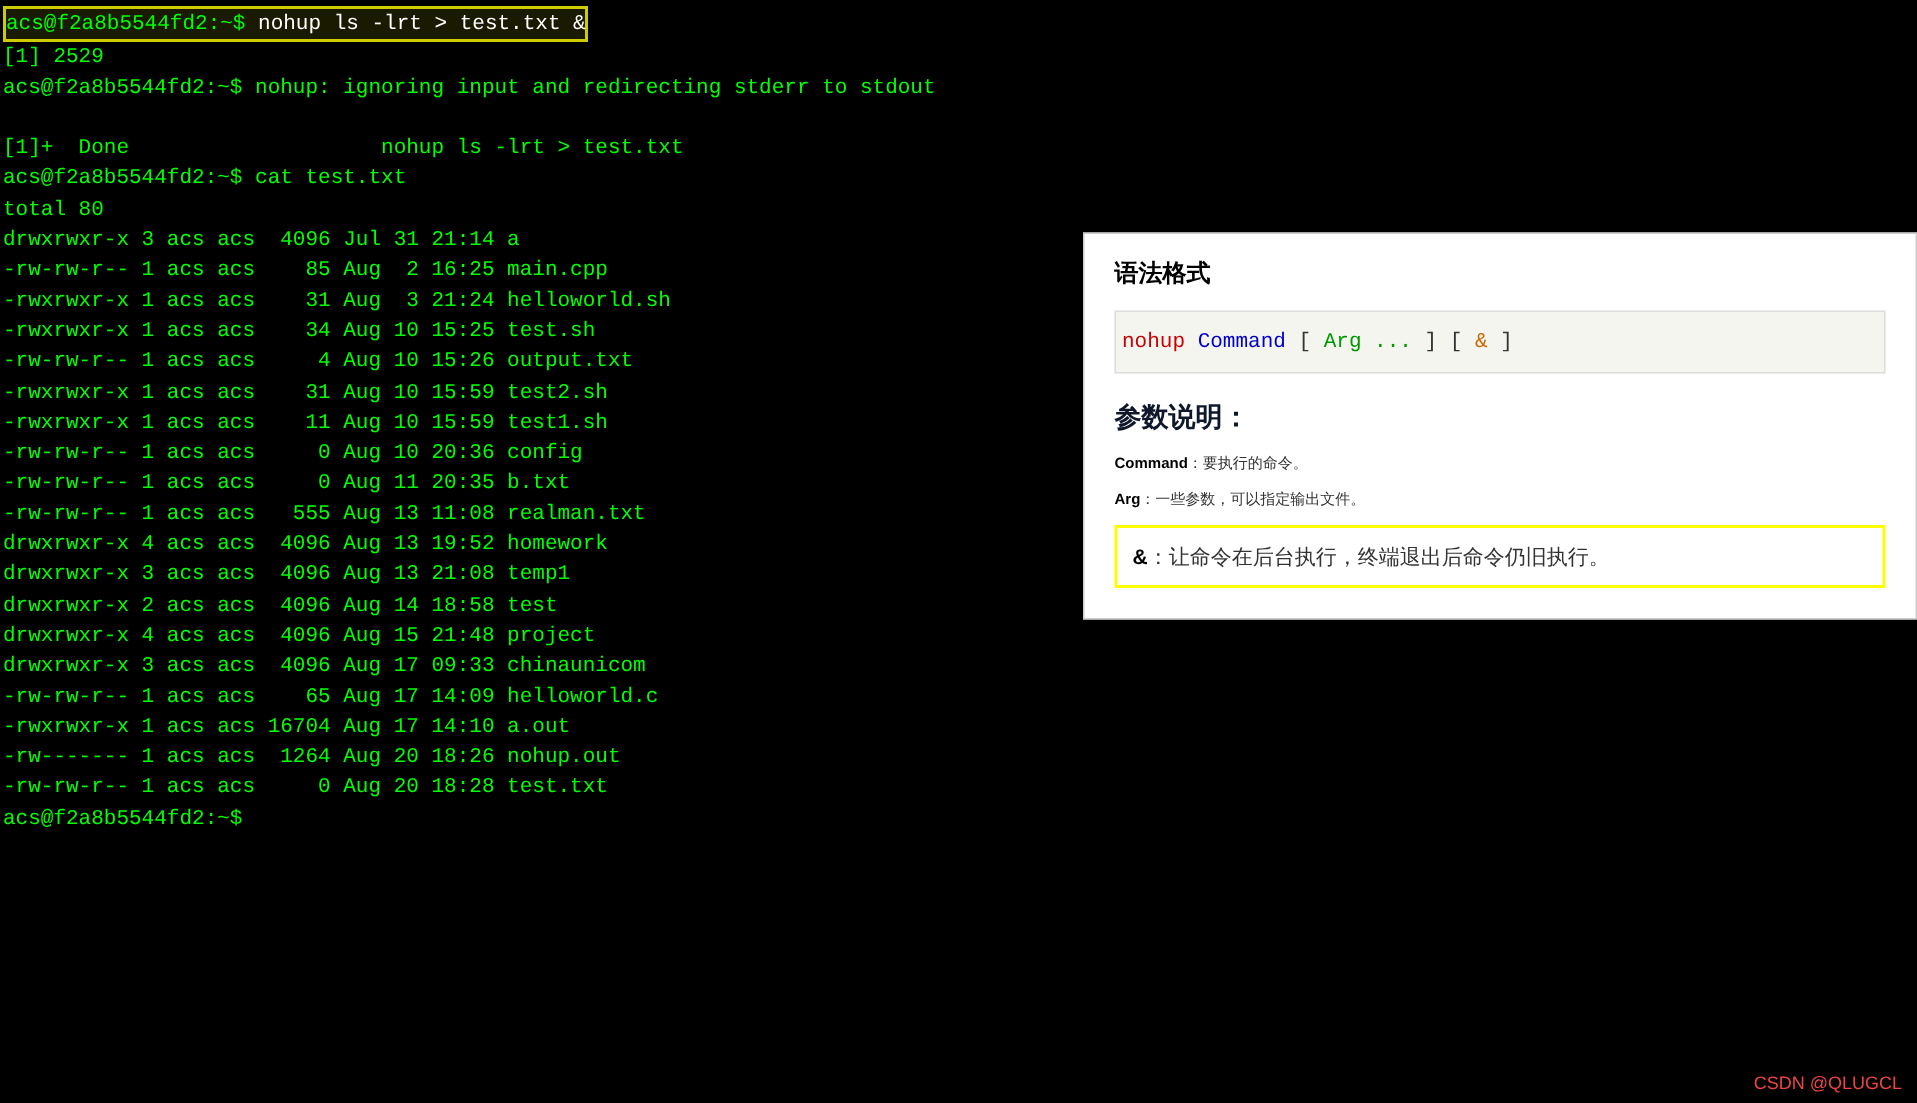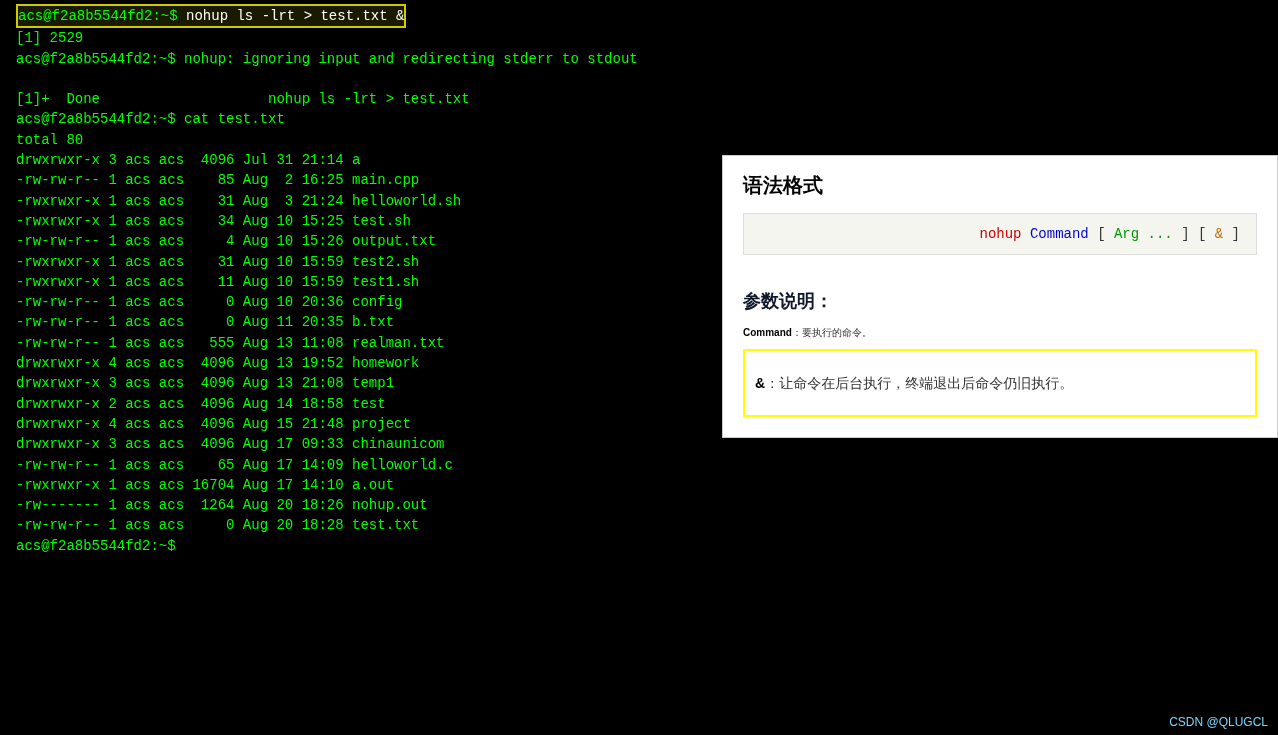--- a/index.html
+++ b/index.html
@@ -15,21 +15,21 @@
     
     .terminal {
       position: absolute;
       top: 0; left: 0;
       width: 1278px;
       height: 735px;
       background: #000;
       color: #00ff00;
       font-size: 14px;
       line-height: 1.45;
-      padding: 4px 16px;
+      padding: 4px 2px;
     }
 
     .terminal pre {
       white-space: pre;
       font-family: 'Courier New', Courier, monospace;
       font-size: 14px;
       line-height: 1.45;
     }
 
     
@@ -38,34 +38,33 @@
       top: 155px;
       right: 0;
       width: 556px;
       background: #fff;
       border: 1px solid #ccc;
       padding: 16px 20px 20px 20px;
       font-family: Arial, sans-serif;
     }
 
     .sidebar-title {
-      font-size: 20px;
+      font-size: 16px;
       font-weight: bold;
       color: #000;
       margin-bottom: 14px;
     }
 
     .syntax-box {
       background: #f5f5f0;
       border: 1px solid #ddd;
-      padding: 12px 16px;
-      margin-bottom: 34px;
+      padding: 12px 4px;
+      margin-bottom: 17px;
       font-family: 'Courier New', Courier, monospace;
       font-size: 14px;
-      text-align: right;
     }
 
     .syntax-nohup { color: #cc0000; }
     .syntax-command { color: #0000cc; }
     .syntax-arg { color: #009900; }
     .syntax-amp { color: #cc6600; }
 
     .params-title {
       font-size: 18px;
       font-weight: bold;
@@ -80,37 +79,37 @@
       line-height: 1.6;
     }
 
     .param-key {
       font-weight: bold;
       color: #000;
     }
 
     .param-amp-row {
       border: 2px solid #ffff00;
-      padding: 21px 10px;
+      padding: 8px 10px;
       margin-top: 6px;
       font-size: 14px;
       color: #333;
       line-height: 1.6;
     }
 
     .param-amp-key {
       font-weight: bold;
       color: #000;
     }
 
     .csdn-watermark {
       position: absolute;
       bottom: 6px;
       right: 10px;
-      color: #7dd3fc;
+      color: #ef4444;
       font-size: 12px;
       font-family: Arial, sans-serif;
     }
 
     .prompt { color: #00ff00; }
     .cmd-text { color: #fff; }
     .highlight-line {
       display: inline-block;
       background: #1a1a00;
       border: 2px solid #cccc00;
@@ -162,19 +161,22 @@
     <span class="syntax-amp">&amp;</span>
     <span style="color:#333;">  ]</span>
   </div>
 
   <div class="params-title">参数说明：</div>
 
   <div class="param-row">
     <span class="param-key">Command</span><span>：</span><span>要执行的命令。</span>
   </div>
 
+  <div class="param-row">
+    <span class="param-key">Arg</span><span>：</span><span>一些参数，可以指定输出文件。</span>
+  </div>
 
   <div class="param-amp-row">
     <span class="param-amp-key">&amp;</span><span>：</span><span>让命令在后台执行，终端退出后命令仍旧执行。</span>
   </div>
 </div>
 
 <div class="csdn-watermark">CSDN @QLUGCL</div>
 
 </body></html>

